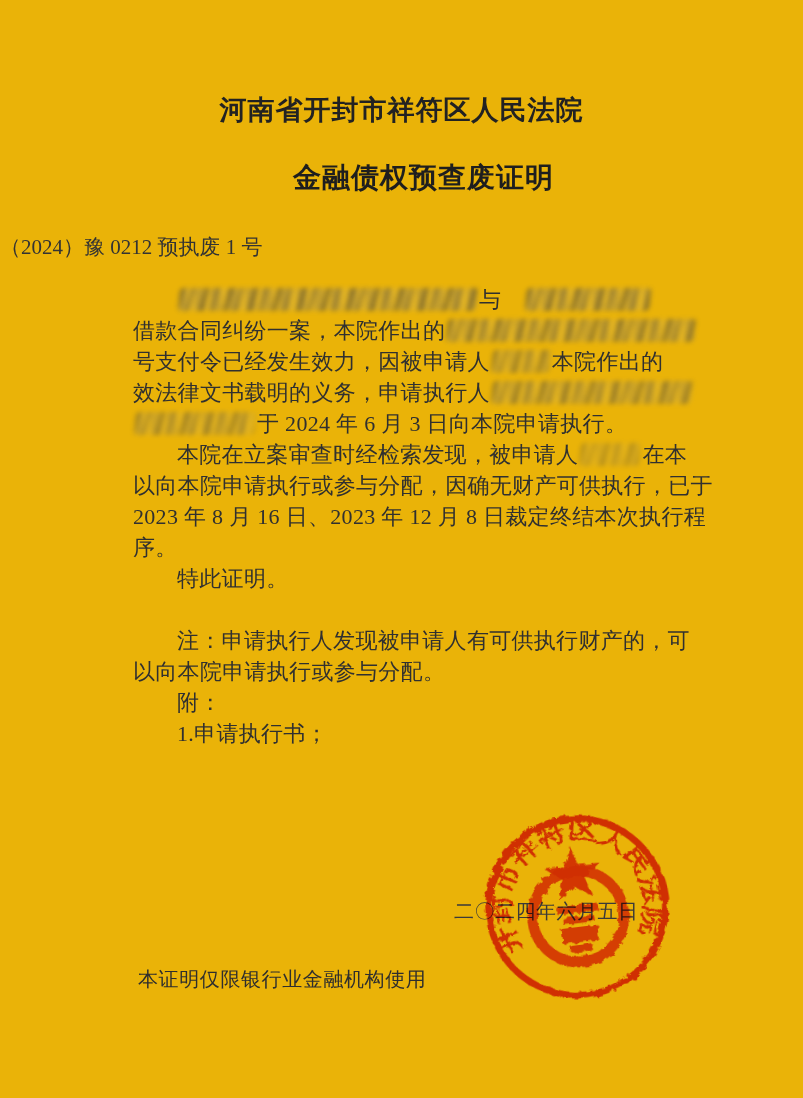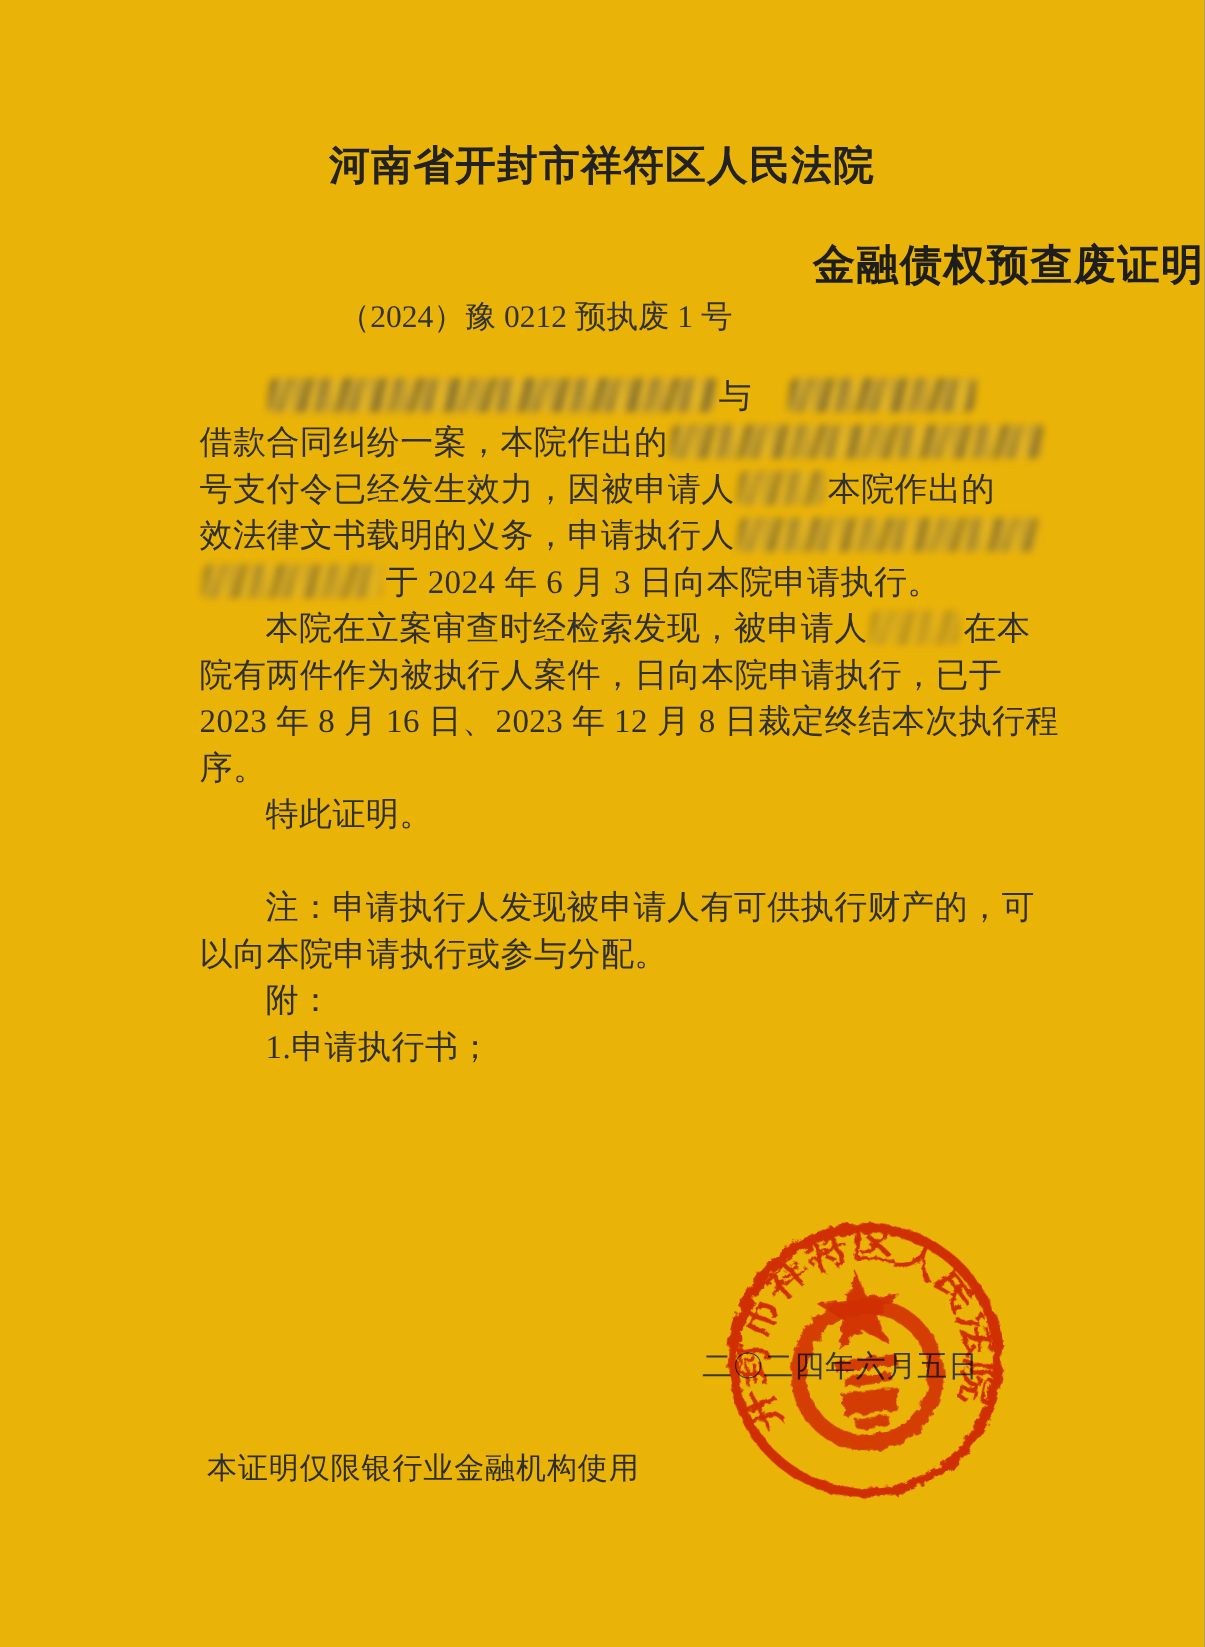--- a/index.html
+++ b/index.html
@@ -7,45 +7,45 @@
     position:relative; width:803px; height:1098px; margin:0 auto;
     background:#eab308; overflow:hidden;
     font-family:"Liberation Serif","DejaVu Serif",serif;
     color:#2b2b2b;
   }
   .title{
     margin:0; padding-top:92px; text-align:center;
     font-size:27px; font-weight:bold; letter-spacing:1px; line-height:36px; color:#222;
   }
   .subtitle{
-    margin:30px 0 0 0; text-align:right;
+    margin:30px 0 0 0; text-align:center;
     font-size:28px; font-weight:bold; letter-spacing:1px; line-height:40px; color:#1e1e1e;padding-left:44px;
   }
   .caseno{
-    text-align:center; padding-right:89px;
+    margin-top:36px; text-align:left; padding-right:89px;
     font-size:21px; line-height:26px; color:#333;
   }
   .body{
     margin:24px 100px 0 133px;
     font-size:22px; letter-spacing:0.3px; color:#303030;
   }
   .line{height:31px; line-height:31px; white-space:nowrap;}
   .line.indent{padding-left:44px;}
   .line.blank{height:31px;}
   .redact{
     display:inline-block; height:23px; vertical-align:middle;
     margin:0 2px 4px 2px; border-radius:4px;
     background:
       repeating-linear-gradient(100deg, rgba(55,55,60,.55) 0 5px, rgba(145,145,150,.18) 5px 11px, rgba(75,75,80,.5) 11px 15px, rgba(175,175,180,.12) 15px 24px),
       repeating-linear-gradient(84deg, rgba(95,95,100,.32) 0 9px, rgba(205,205,210,.08) 9px 17px);
     filter:blur(2.5px);
     transform:skewX(-6deg);
   }
   .date{
-    position:absolute; left:468px; top:896px;
+    position:absolute; left:454px; top:896px;
     font-size:20px; letter-spacing:0.5px; line-height:30px; color:#3a3a3a; z-index:1;
   }
   .seal{
     position:absolute; left:482px; top:812px; width:190px; height:190px;
     z-index:2; mix-blend-mode:multiply; opacity:.95;
   }
   .footer{
     position:absolute; left:138px; top:964px;
     font-size:20px; letter-spacing:0.6px; line-height:30px; color:#2e2e2e;
   }
@@ -59,21 +59,21 @@
   <h2 class="subtitle">金融债权预查废证明</h2>
   <div class="caseno">（2024）豫 0212 预执废 1 号</div>
 
   <div class="body">
       <div class="line indent"><span class="redact" style="width: 298px; opacity: 0.8;"></span><span>与</span><span>　</span><span class="redact" style="width: 124px; opacity: 0.8;"></span></div>
       <div class="line"><span>借款合同纠纷一案，本院作出的</span><span class="redact" style="width: 248px; opacity: 0.72;"></span></div>
       <div class="line"><span>号支付令已经发生效力，因被申请人</span><span class="redact" style="width: 58px; opacity: 0.62;"></span><span>本院作出的</span></div>
       <div class="line"><span>效法律文书载明的义务，申请执行人</span><span class="redact" style="width: 200px; opacity: 0.66;"></span></div>
       <div class="line"><span class="redact" style="width: 120px; opacity: 0.6;"></span><span>于 2024 年 6 月 3 日向本院申请执行。</span></div>
       <div class="line indent"><span>本院在立案审查时经检索发现，被申请人</span><span class="redact" style="width: 60px; opacity: 0.42;"></span><span>在本</span></div>
-      <div class="line"><span>院有两件作为被执行人案件，日向本院申请执行，已于</span></div>
+      <div class="line"><span>以向本院申请执行或参与分配，因确无财产可供执行，已于</span></div>
       <div class="line"><span>2023 年 8 月 16 日、2023 年 12 月 8 日裁定终结本次执行程</span></div>
       <div class="line"><span>序。</span></div>
       <div class="line indent"><span>特此证明。</span></div>
       <div class="line blank"></div>
       <div class="line indent"><span>注：申请执行人发现被申请人有可供执行财产的，可</span></div>
       <div class="line"><span>以向本院申请执行或参与分配。</span></div>
       <div class="line indent"><span>附：</span></div>
       <div class="line indent"><span>1.申请执行书；</span></div>
     </div>
 

